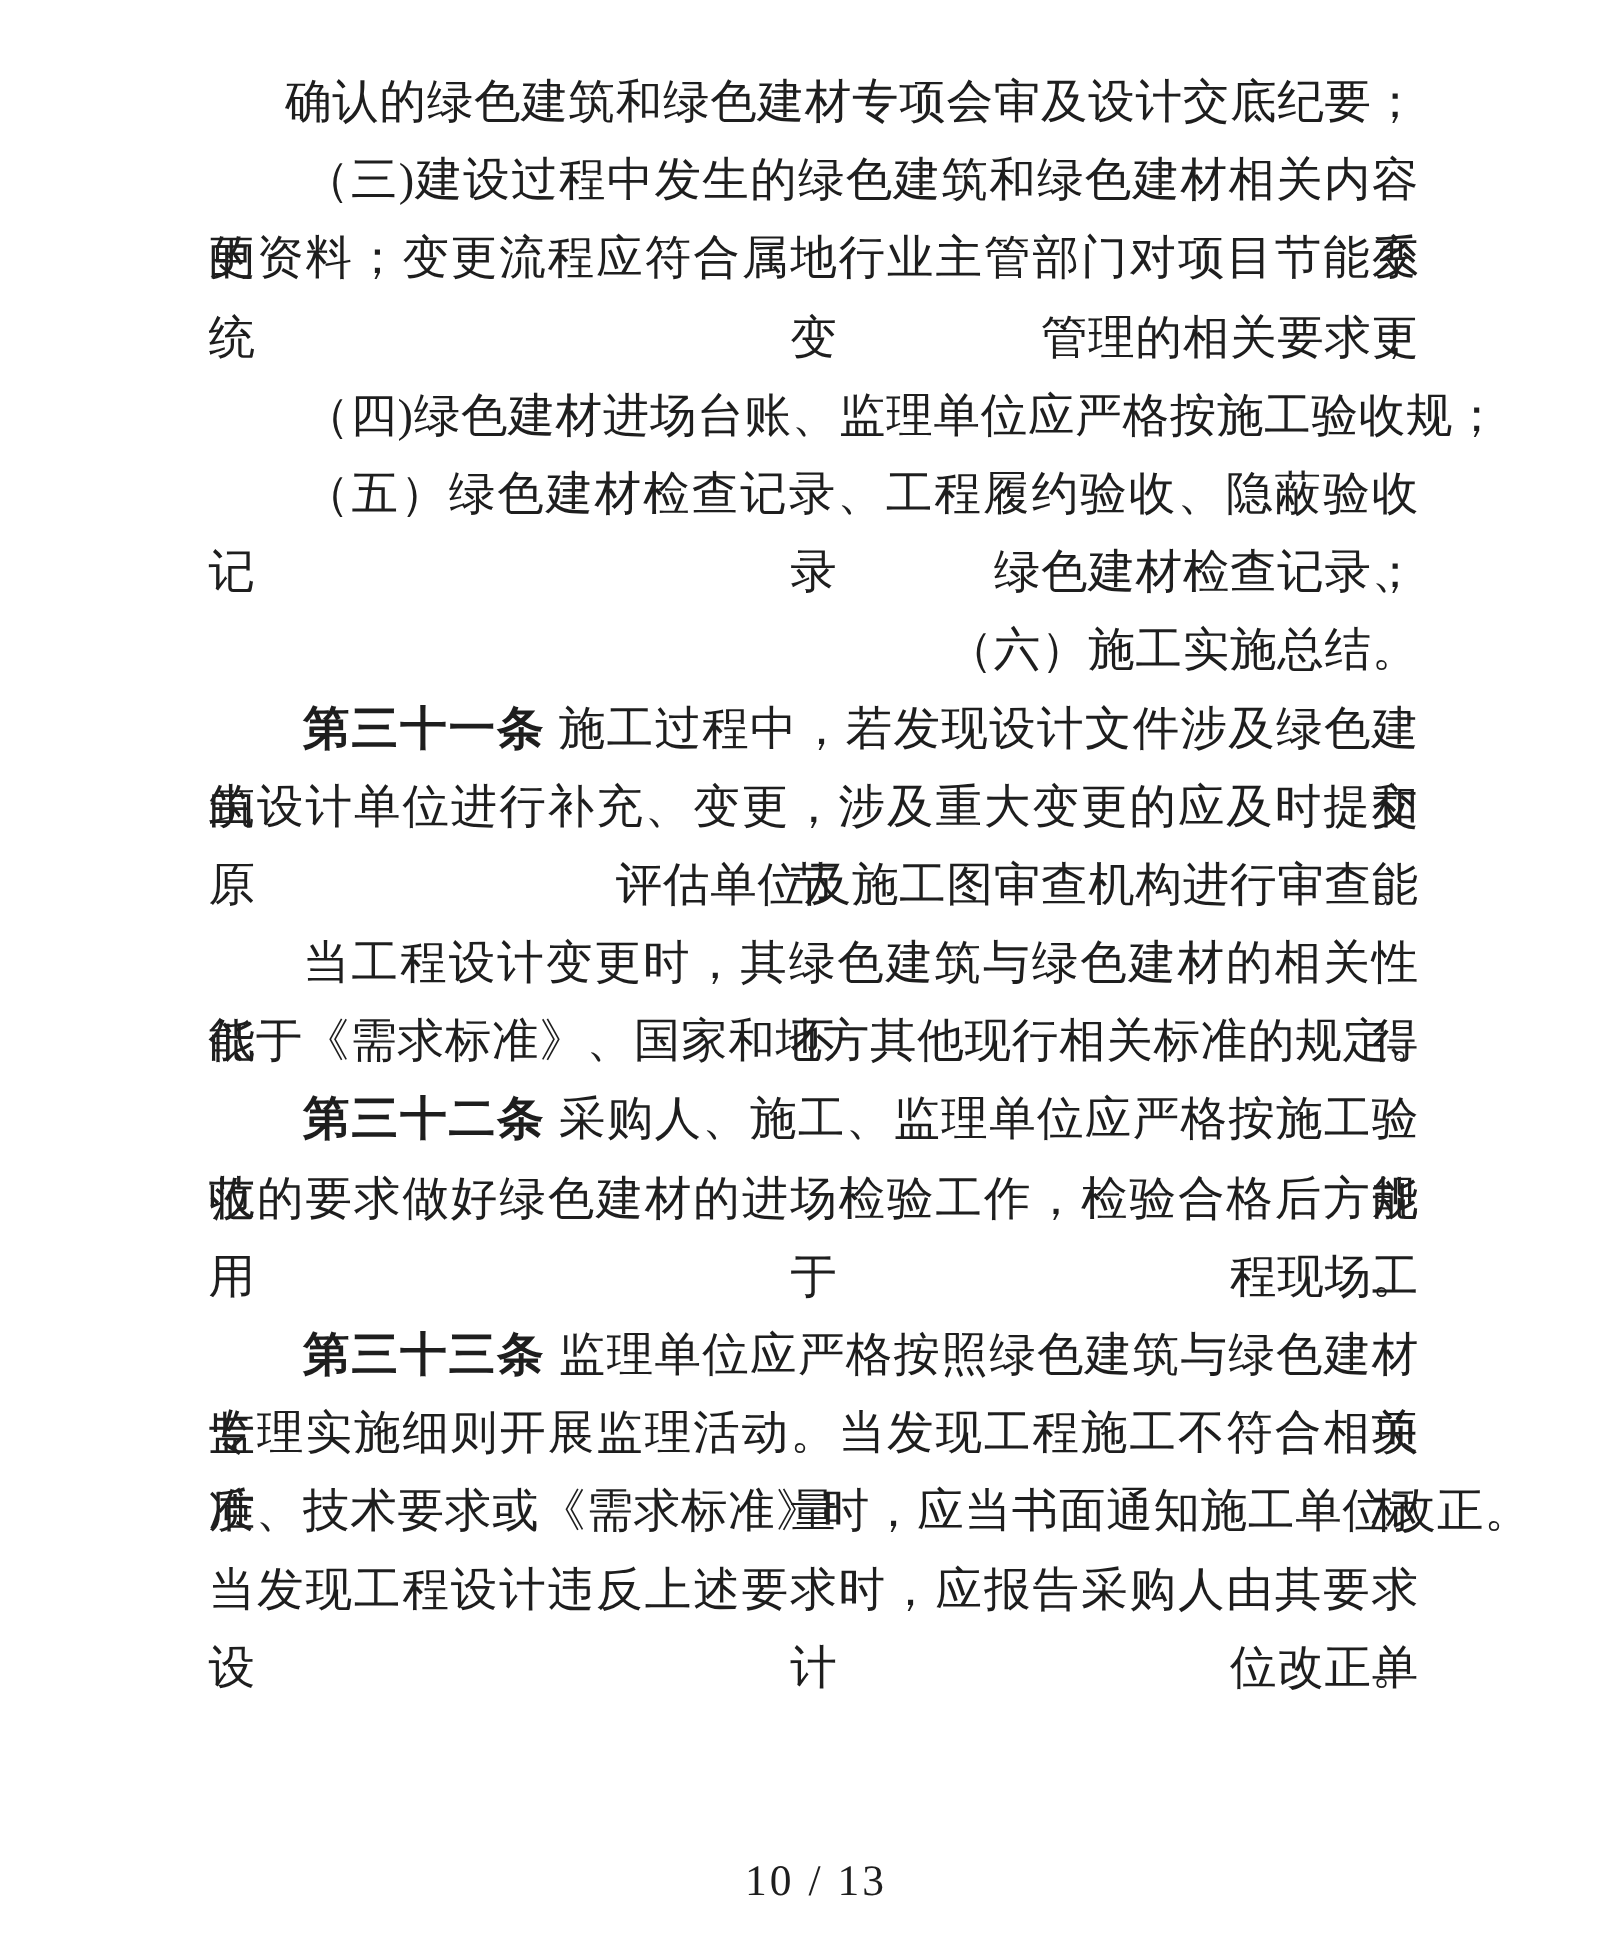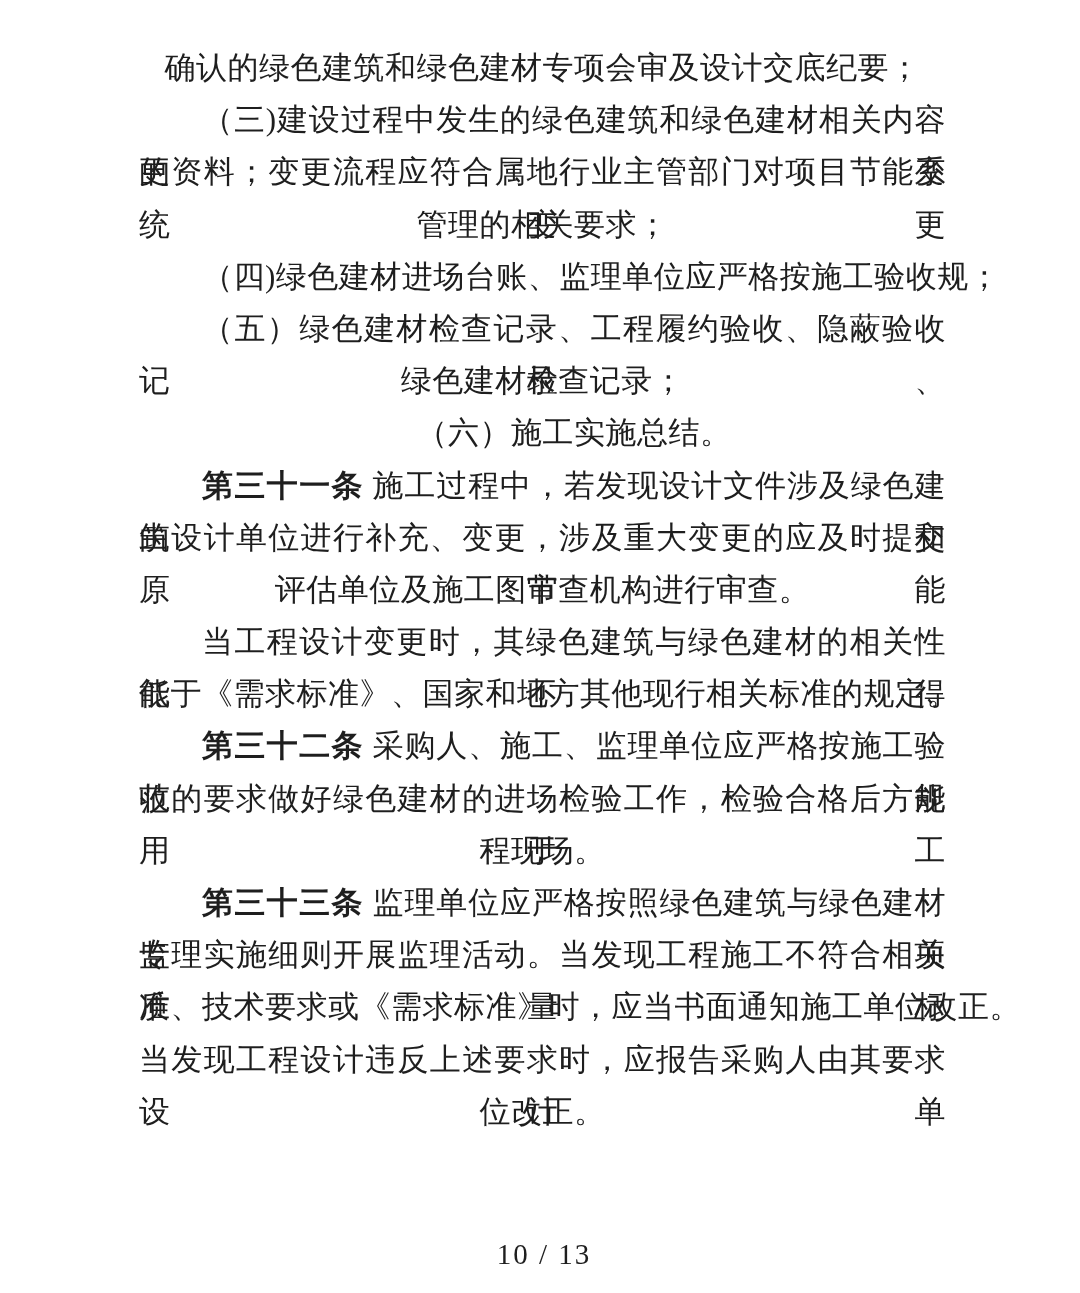--- a/index.html
+++ b/index.html
@@ -21,21 +21,21 @@
     top: 42px;
     left: 139px;
     width: 807px;
   }
   .line {
     height: 52.2px;
     line-height: 52.2px;
     font-size: 31px;
     letter-spacing: 0.5px;
     white-space: nowrap;
-    text-align: center;
+    text-align: right;
   }
   .line.justify {
     white-space: normal;
     text-align: justify;
     text-align-last: justify;
   }
   .line.indent {
     text-indent: 63px;
   }
   .article-head {

